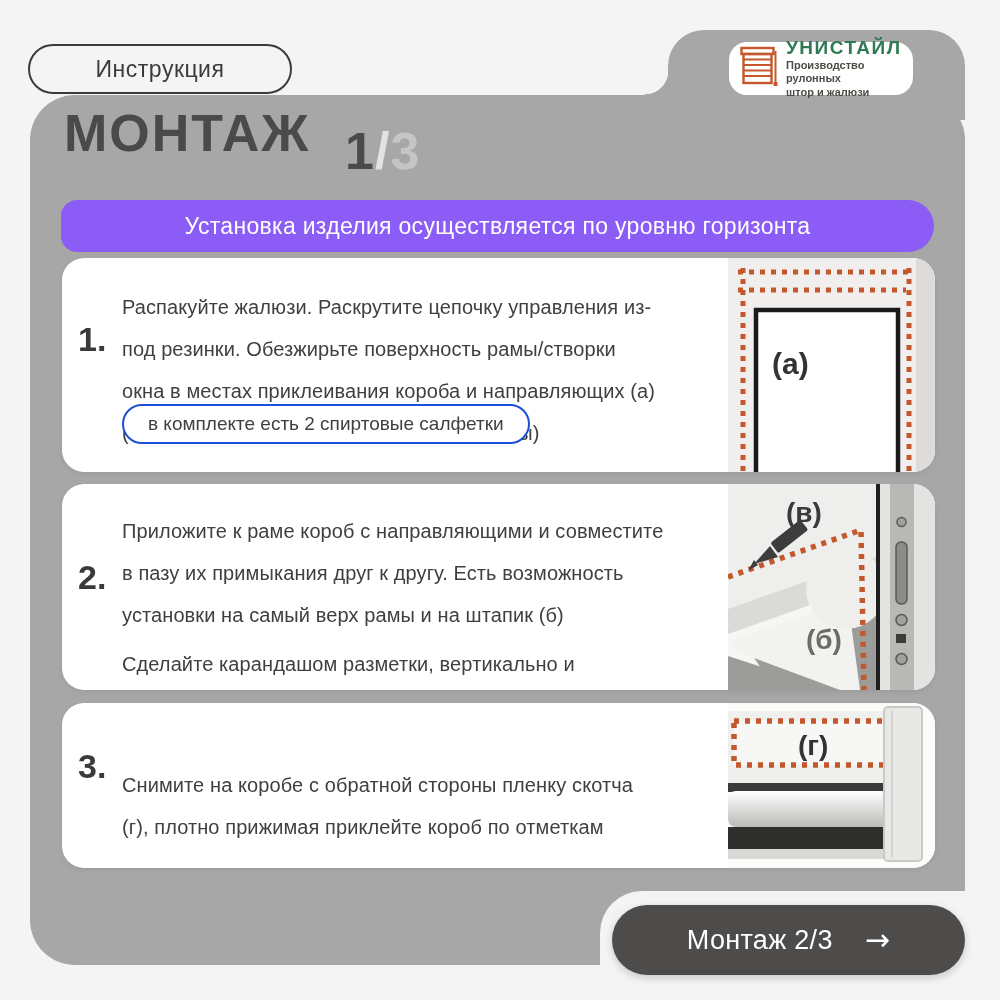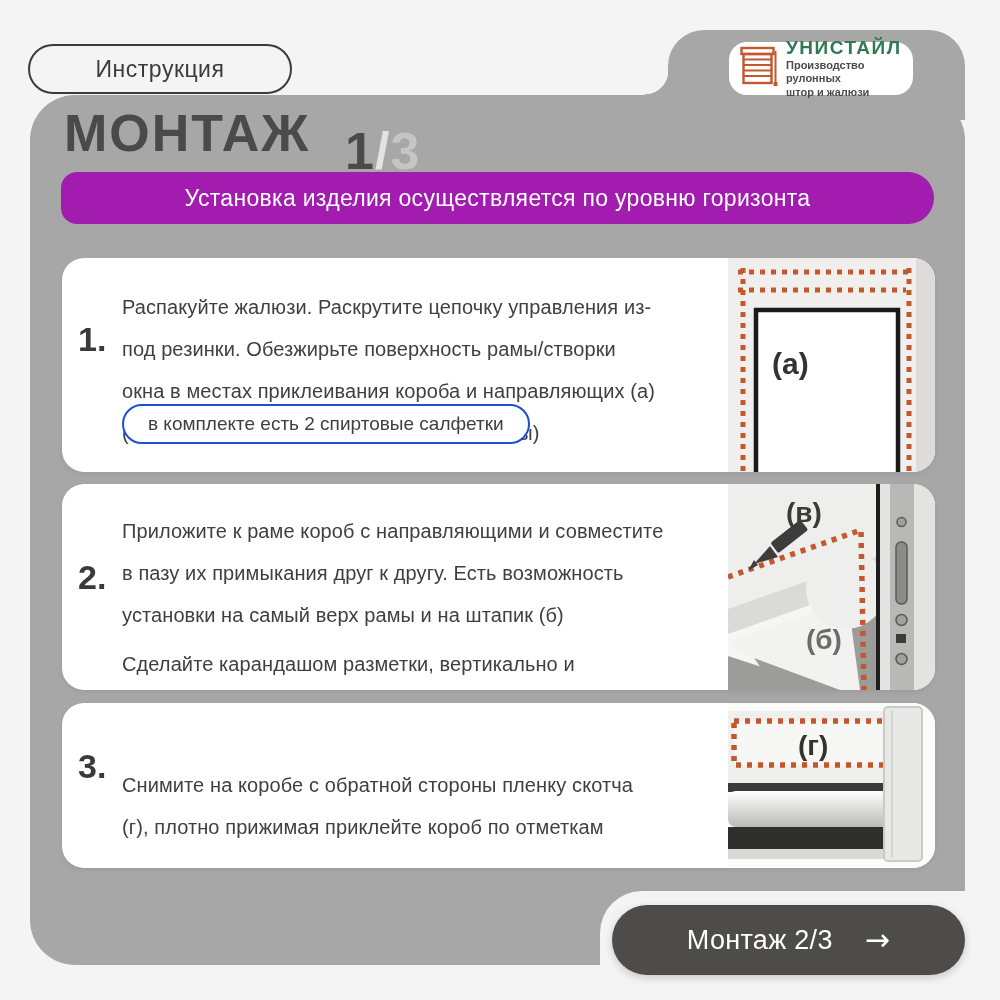--- a/index.html
+++ b/index.html
@@ -37,22 +37,22 @@
   
   .title-montazh{ position:absolute; left:64px; top:103px; font-size:52px; font-weight:800;
     color:#4a4a4a; letter-spacing:2px; z-index:2; }
   .title-pagenum{ position:absolute; left:345px; top:121px; font-size:52px; font-weight:800; letter-spacing:1px; z-index:2; }
   .pagenum-current{ color:#4a4a4a; }
   .pagenum-sep{ color:#e3e3e3; }
   .pagenum-total{ color:#c5c5c5; }
 
   
   .banner{
-    position:absolute; left:61px; top:172px; width:873px; height:52px;
-    background:#a21caf; border-radius:16px 26px 26px 16px; z-index:2;
+    position:absolute; left:61px; top:200px; width:873px; height:52px;
+    background:#8b5cf6; border-radius:16px 26px 26px 16px; z-index:2;
     display:flex; align-items:center; justify-content:center;
     color:#ffffff; font-size:23px; font-weight:500; letter-spacing:.3px;
   }
 
   
   .step-card{
     position:absolute; left:62px; width:873px; background:#ffffff; border-radius:22px;
     overflow:hidden; z-index:2; box-shadow:0 2px 5px rgba(0,0,0,.07);
   }
   .step-1{ top:258px; height:214px; }

